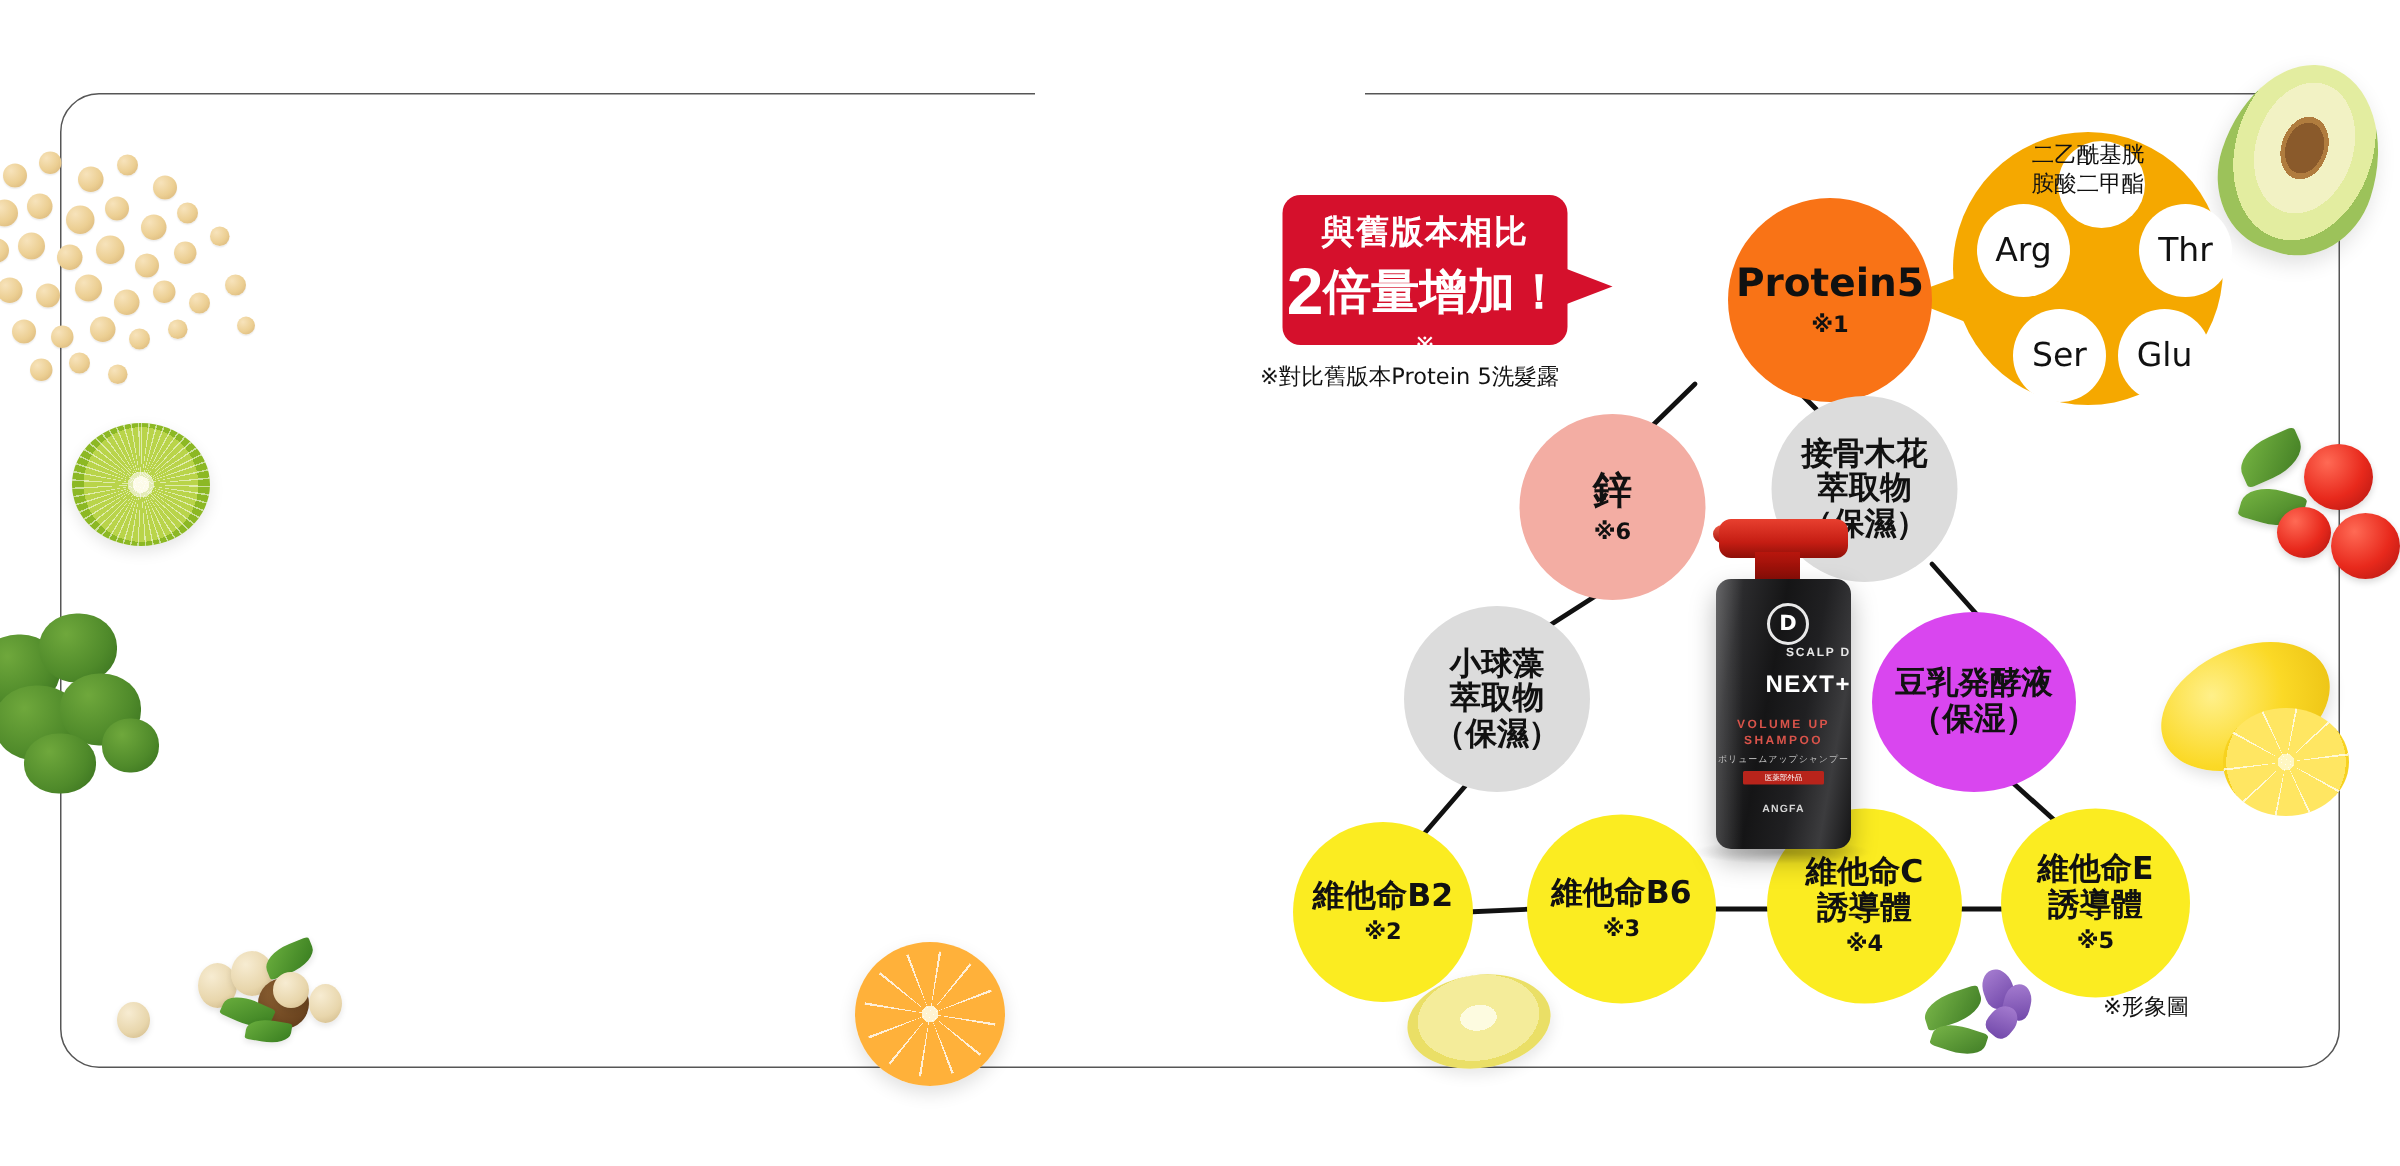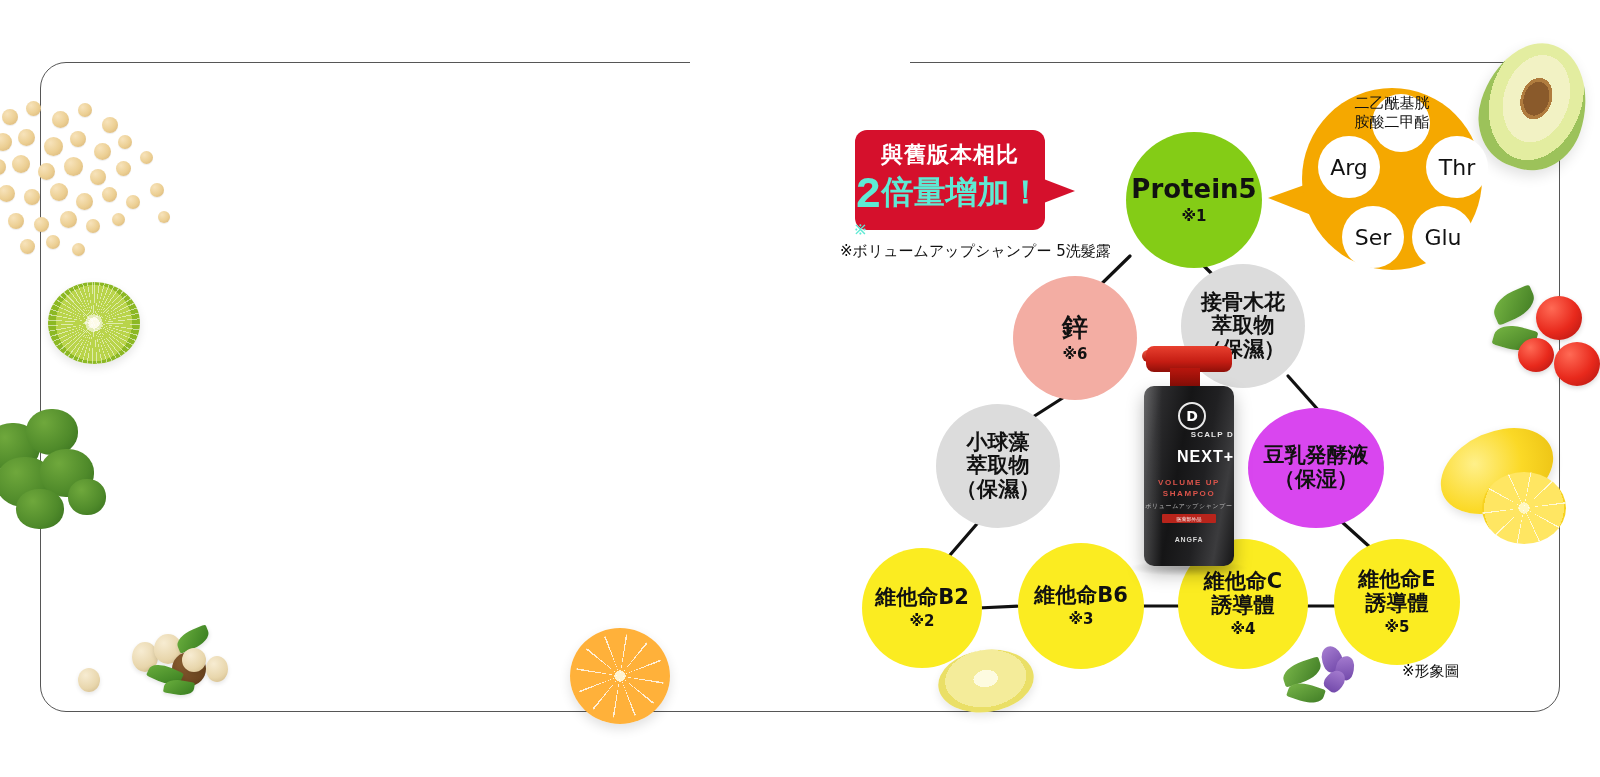--- a/index.html
+++ b/index.html
@@ -114,21 +114,21 @@
   .bubble{
     position:absolute;border-radius:50%;
     display:flex;flex-direction:column;align-items:center;justify-content:center;
     text-align:center;color:#111;font-weight:bold;
     font-family:"DejaVu Sans","Liberation Sans",sans-serif;
     box-sizing:border-box;
   }
   .bubble .lbl{display:block;white-space:pre-line;line-height:1.12;}
   .bubble .note{display:block;font-weight:bold;margin-top:2px;}
 
-  .b-protein{left:1126px;top:132px;width:136px;height:136px;background:#84cc16;}
+  .b-protein{left:1152px;top:132px;width:136px;height:136px;background:#f97316;}
   .b-protein .lbl{font-size:26px;}
   .b-protein .note{font-size:15px;}
 
   .b-zinc{left:1013px;top:276px;width:124px;height:124px;background:#f3ada3;}
   .b-zinc .lbl{font-size:26px;}
   .b-zinc .note{font-size:15px;}
 
   .b-elder{left:1181px;top:264px;width:124px;height:124px;background:#dcdcdc;}
   .b-elder .lbl{font-size:21px;}
 
@@ -176,22 +176,22 @@
 
   
   .callout{position:absolute;left:855px;top:130px;width:190px;height:100px;
     background:#d5102c;border-radius:12px;z-index:4;}
   .callout-tail{position:absolute;left:1041px;top:178px;width:0;height:0;
     border-top:13px solid transparent;border-bottom:13px solid transparent;
     border-left:34px solid #d5102c;z-index:3;}
   .callout .line1{position:absolute;left:0;top:10px;width:190px;text-align:center;
     color:#ffffff;font-size:22px;font-weight:bold;letter-spacing:1px;
     font-family:"DejaVu Sans","Liberation Sans",sans-serif;}
-  .callout .line2{position:absolute;left:0;top:40px;width:190px;
-    color:#5eead4;font-weight:bold;font-family:Liberation Mono, monospace;}
+  .callout .line2{position:absolute;left:0;top:40px;width:190px;text-align:center;
+    color:#ffffff;font-weight:bold;font-family:Liberation Sans, sans-serif;}
   .callout .line2 .big{font-size:44px;vertical-align:-4px;}
   .callout .line2 .mid{font-size:32px;}
   .callout .line2 .ast{font-size:13px;vertical-align:16px;}
   .callout-note{position:absolute;left:840px;top:242px;width:240px;
     font-size:15px;color:#111;white-space:nowrap;
     font-family:"DejaVu Sans","Liberation Sans",sans-serif;}
 
   
   .bottle{position:absolute;left:1136px;top:340px;width:104px;height:230px;z-index:5;}
   .cap{position:absolute;left:10px;top:6px;width:86px;height:26px;border-radius:8px;
@@ -399,21 +399,21 @@
     <span class="note">※5</span>
   </div>
 
   <div class="callout-tail"></div>
   <div class="callout">
     <div class="line1">與舊版本相比</div>
     <div class="line2">
       <span class="big">2</span><span class="mid">倍量增加！</span><span class="ast">※</span>
     </div>
   </div>
-  <div class="callout-note">※ボリュームアップシャンプー 5洗髮露</div>
+  <div class="callout-note">※對比舊版本Protein 5洗髮露</div>
 
   <div class="bottle-shadow"></div>
   <div class="bottle">
     <div class="nozzle"></div>
     <div class="cap"></div>
     <div class="cap-neck"></div>
     <div class="body">
       <div class="logo-d">D</div>
       <div class="brand">SCALP D</div>
       <div class="nextp"><span>NEXT</span><span>+</span></div>

